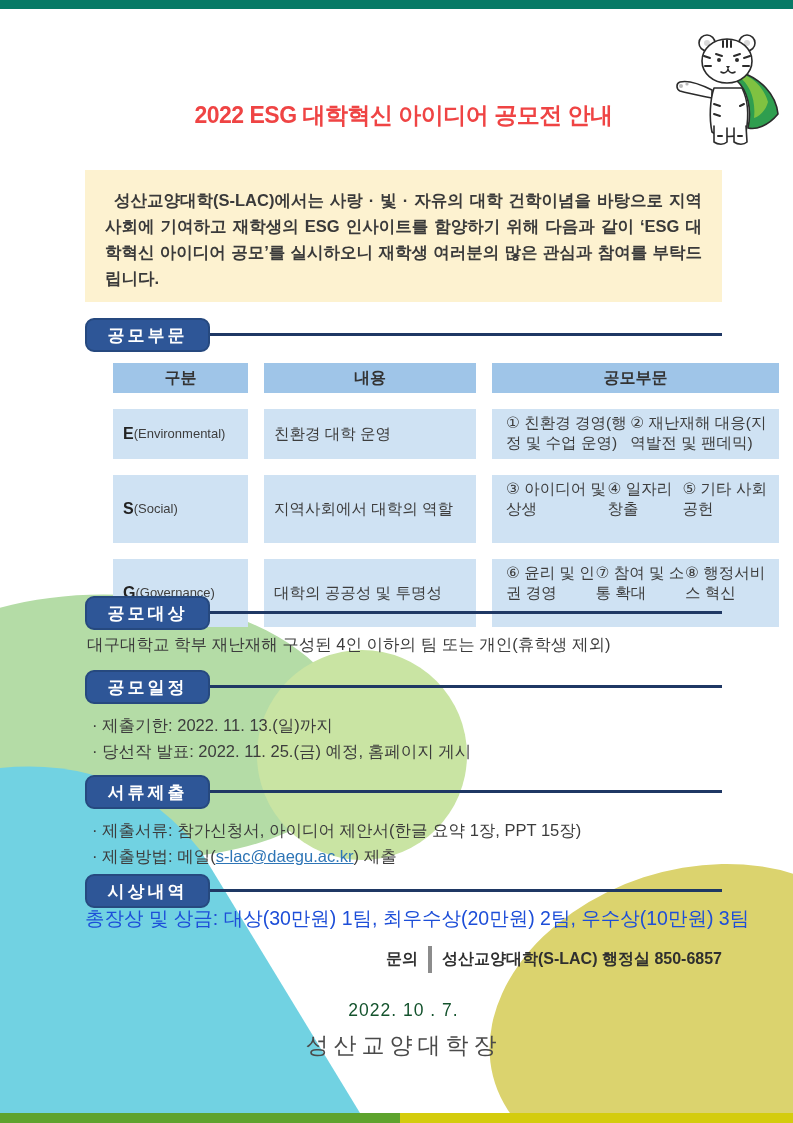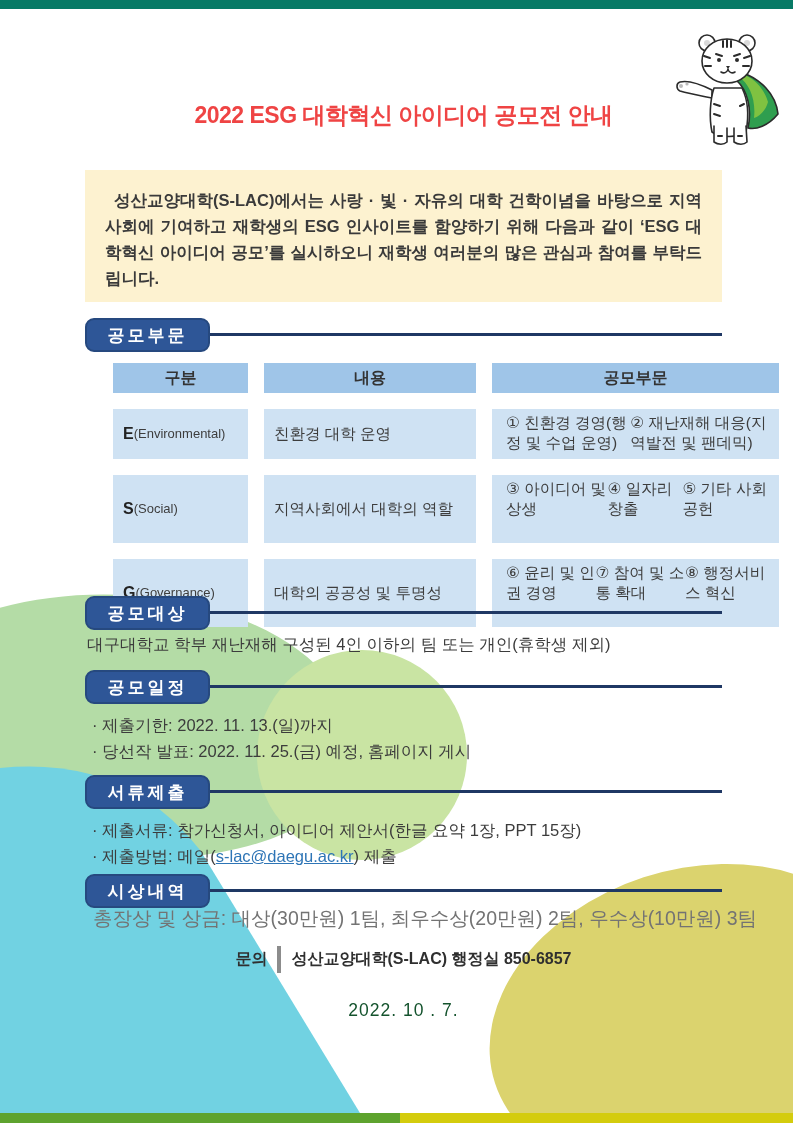--- a/index.html
+++ b/index.html
@@ -36,23 +36,23 @@
         padding:4px 10px;font-size:15.5px;color:#3d3d3d;line-height:20px;}
   .esg-table .cell.items{flex-direction:row;align-items:flex-start;justify-content:center;padding-left:14px;}
   .esg-table .code{font-weight:700;font-size:16px;color:#222;}
   .esg-table .code-rest{font-size:13px;color:#3d3d3d;}
 
   .body-line{position:absolute;left:87px;width:660px;font-size:16.5px;color:#3c3c3c;z-index:2;}
   .bullet-list{position:absolute;left:92px;width:640px;z-index:2;}
   .bullet-list .li{font-size:16.5px;line-height:26px;color:#3c3c3c;}
   a.mail-link{color:#2e75b6;text-decoration:underline;}
 
-  .award-line{position:absolute;left:85px;top:905px;width:680px;font-size:19.5px;color:#737373;
-        white-space:nowrap;font-weight:500;z-index:2;text-align:center;}
-  .contact-line{position:absolute;left:85px;top:946px;width:637px;display:flex;justify-content:center;
+  .award-line{position:absolute;left:85px;top:905px;width:680px;font-size:19.5px;color:#1d4ed8;
+        white-space:nowrap;font-weight:500;z-index:2;}
+  .contact-line{position:absolute;left:85px;top:946px;width:637px;display:flex;justify-content:flex-end;
         align-items:center;z-index:2;font-weight:700;color:#2f2f2f;font-size:16px;}
   .contact-line .vbar{display:inline-block;width:4px;height:27px;background:#8c8c8c;margin:0 10px;}
 
   .date-line{position:absolute;left:85px;top:1000px;width:637px;text-align:center;font-size:17.5px;
         color:#14532d;letter-spacing:1px;z-index:2;}
   .signer-line{position:absolute;left:85px;top:1030px;width:637px;text-align:center;font-size:23px;
         color:#4a4a4a;letter-spacing:5px;font-weight:400;z-index:2;}
 </style>
 </head>
 <body>
@@ -187,14 +187,15 @@
     <div class="badge">시상내역</div>
   </div>
   <div class="award-line">총장상 및 상금: 대상(30만원) 1팀, 최우수상(20만원) 2팀, 우수상(10만원) 3팀</div>
   <div class="contact-line">
     <span>문의</span>
     <span class="vbar"></span>
     <span>성산교양대학(S-LAC) 행정실 850-6857</span>
   </div>
 
   <div class="date-line">2022. 10 . 7.</div>
+  <div class="signer-line">성산교양대학장</div>
 
 </div>
 
 </body></html>

